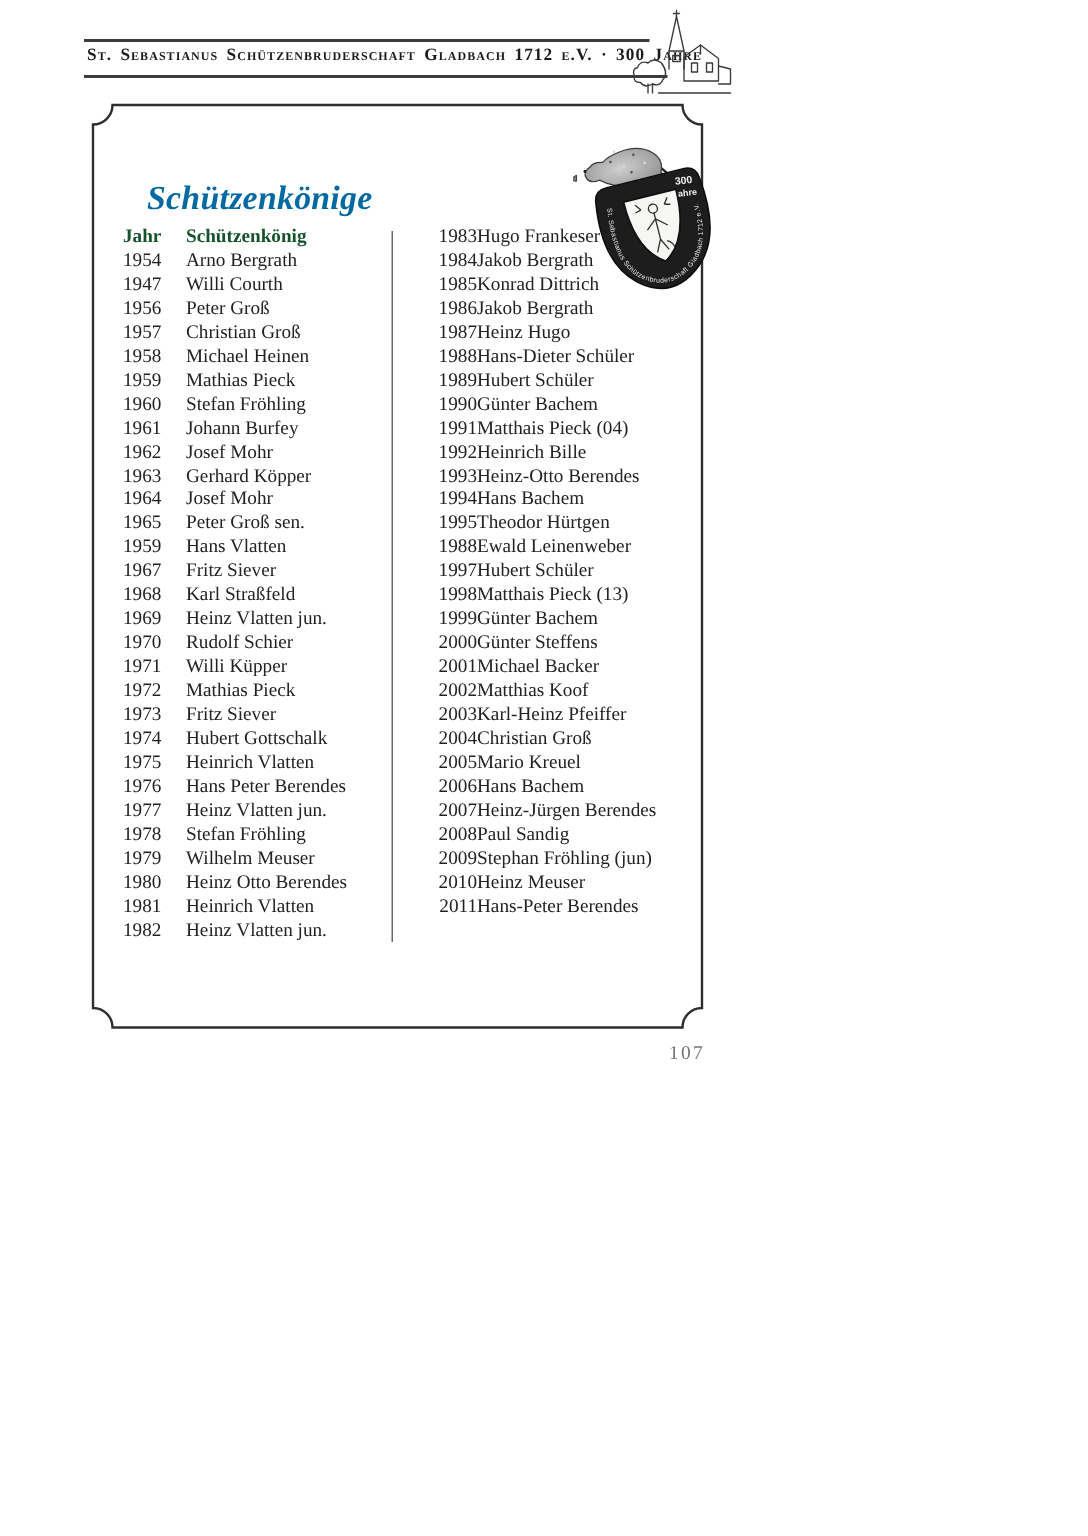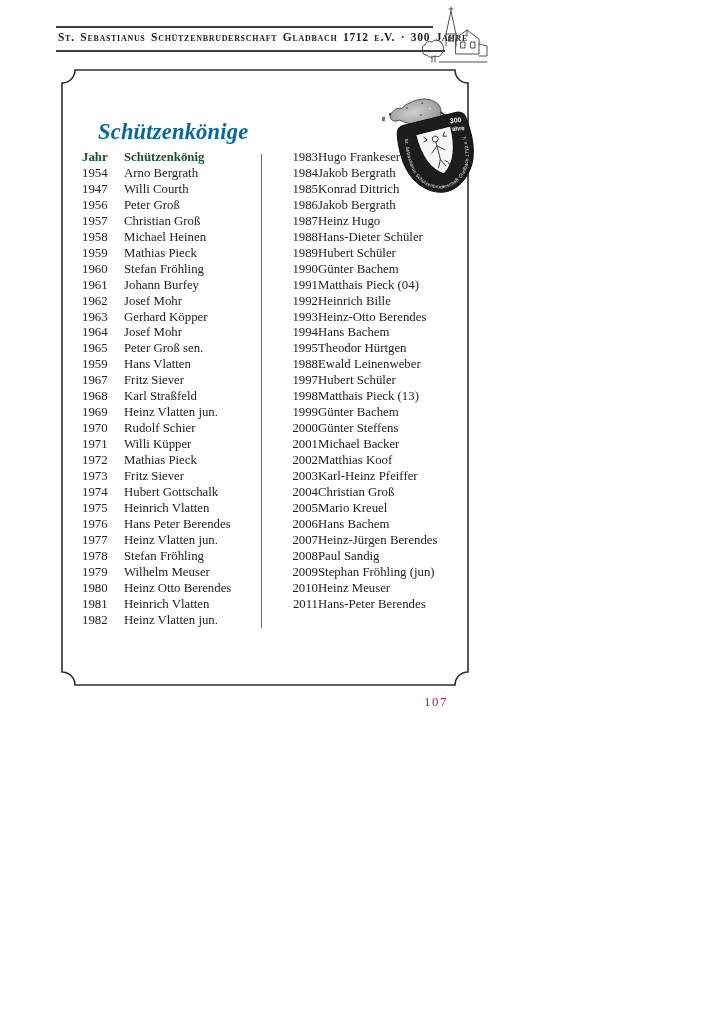--- a/index.html
+++ b/index.html
@@ -43,22 +43,22 @@
   .col-right{left:275px;top:150px;}
   .row{display:flex;white-space:nowrap;}
   .year-cell{display:inline-block;width:42px;flex:0 0 42px;}
   .col-right .year-cell{width:43px;flex-basis:43px;text-align:right;}
   .head-row{font-weight:700;color:#14532d;}
   .col-divider{
     position:absolute;left:261px;top:154px;
     width:1px;height:474px;background:#6a6a6a;
   }
   .page-number{
-    position:absolute;left:424px;top:694px;
-    font-size:13px;letter-spacing:1.5px;color:#be185d;
+    position:absolute;left:446px;top:694px;
+    font-size:13px;letter-spacing:1.5px;color:#737373;
   }
 </style>
 </head>
 <body>
 
 <div class="page">
 
   <div class="rule rule-top"></div>
   <div class="running-head">St. Sebastianus Schützenbruderschaft Gladbach 1712 e.V. · 300 Jahre</div>
   <div class="rule rule-bottom"></div>

